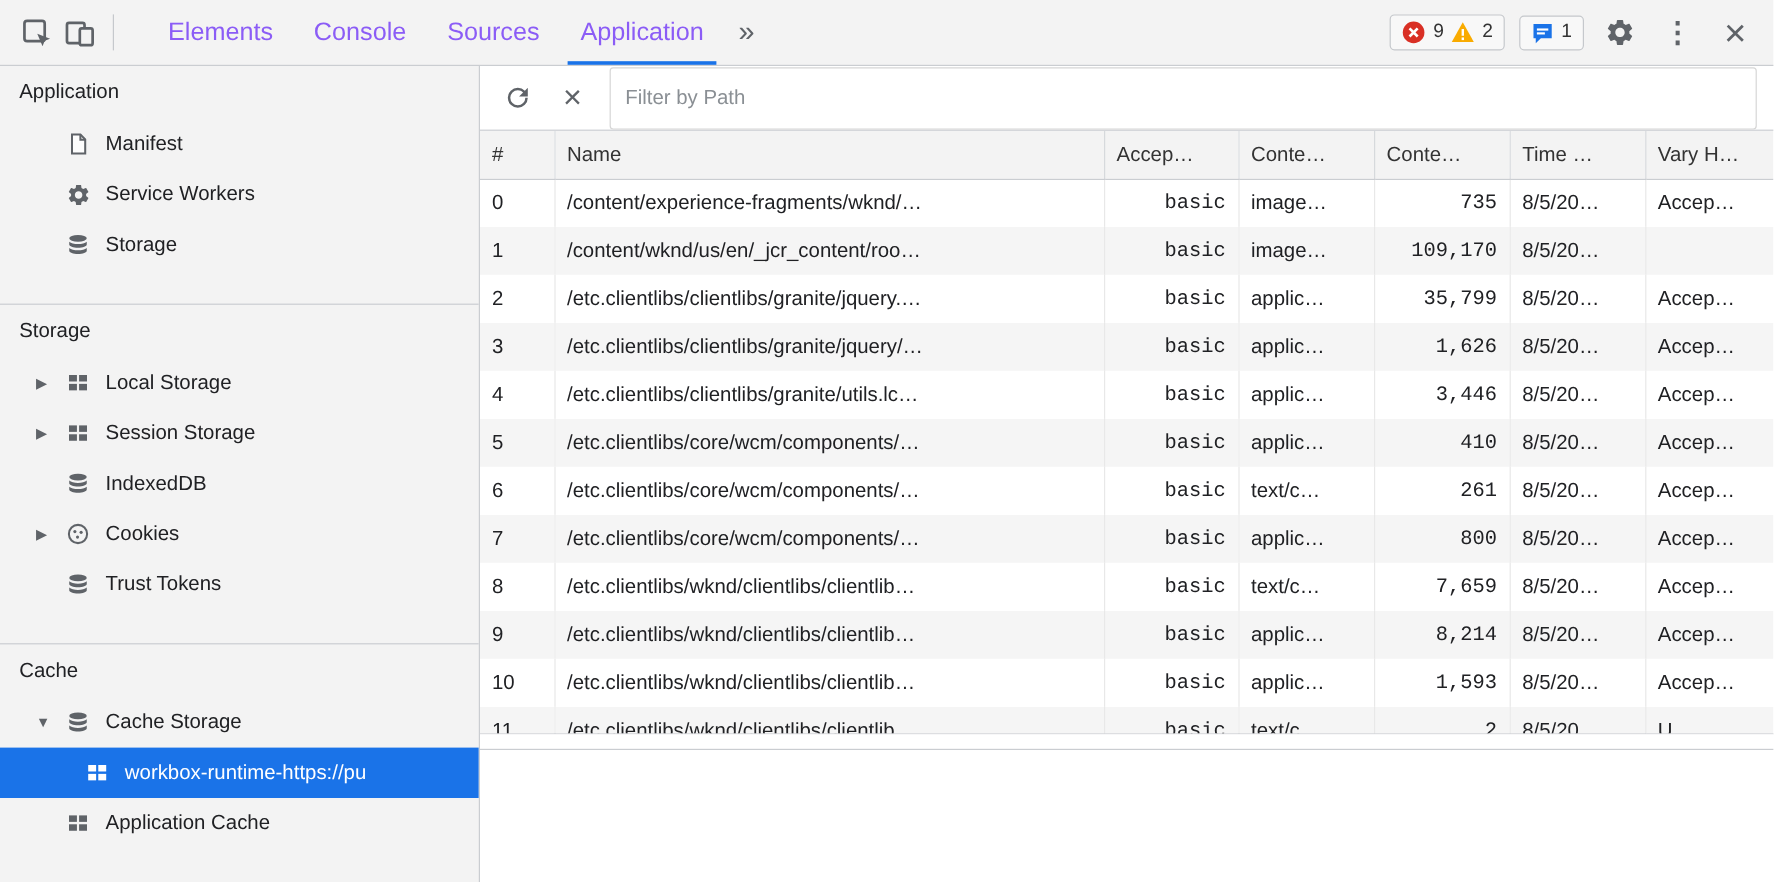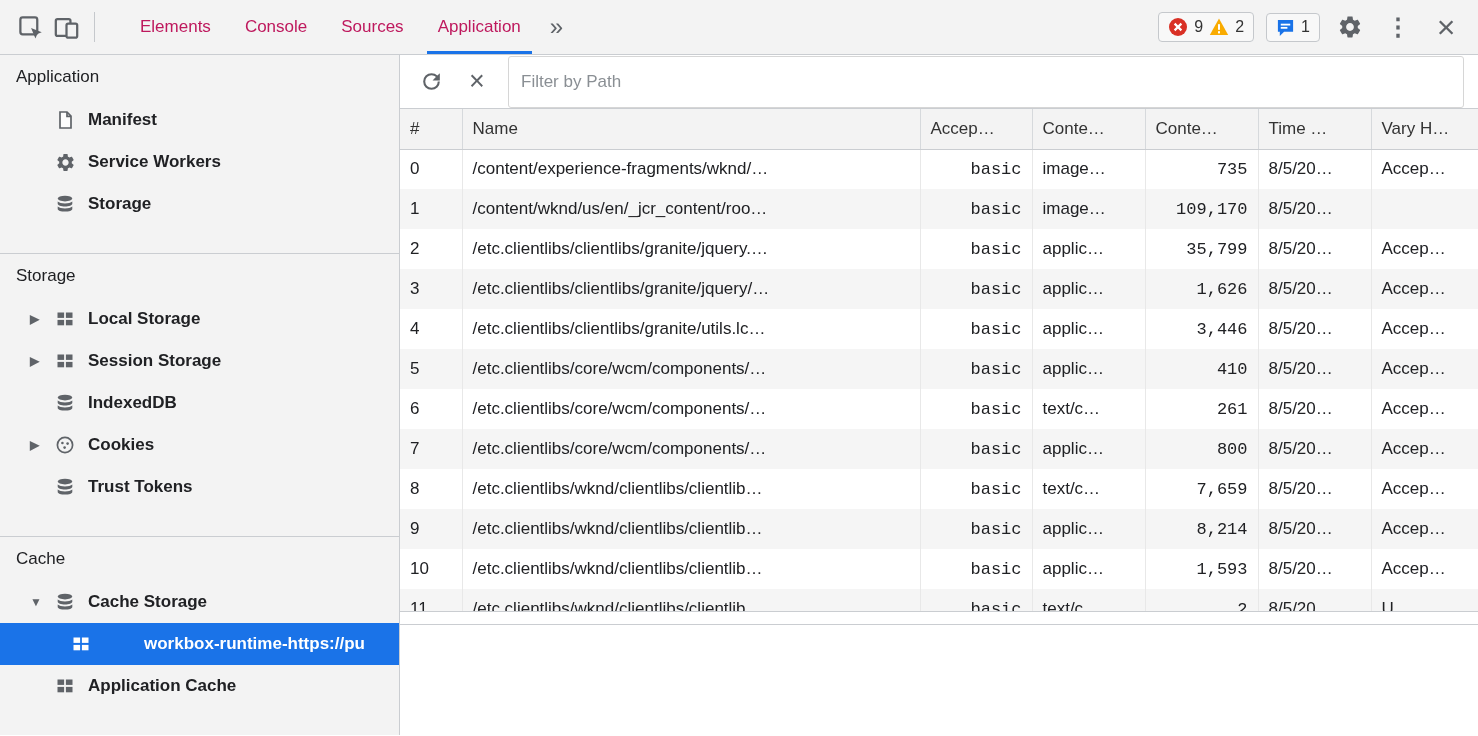--- a/index.html
+++ b/index.html
@@ -6,21 +6,21 @@
   html,body { margin:0; padding:0; width:1478px; height:736px; overflow:hidden;
     font-family:"Liberation Sans", sans-serif; background:#fff; color:#202124; }
 
   
   .devtools-toolbar { height:55px; background:#f3f3f3; border-bottom:1px solid #cacdd1;
     display:flex; align-items:center; padding-left:12px; }
   .tb-icon { width:36px; height:36px; display:flex; align-items:center; justify-content:center;
     color:#5f6368; cursor:pointer; flex:none; }
   .tb-divider { width:1px; height:30px; background:#c5c8cc; margin:0 12px 0 10px; flex:none; }
   .tabs { display:flex; height:100%; align-items:stretch; margin-left:16px; }
-  .tab { padding:0 17px; display:flex; align-items:center; font-size:17px; color:#be185d;
+  .tab { padding:0 17px; display:flex; align-items:center; font-size:21px; color:#8b5cf6;
     position:relative; cursor:default; white-space:nowrap; }
   .tab.active::after { content:''; position:absolute; left:6px; right:6px; bottom:0; height:3px;
     background:#1a73e8; }
   .more-tabs { font-size:24px; color:#5f6368; padding:0 12px; cursor:pointer; }
   .tb-right { margin-left:auto; display:flex; align-items:center; gap:12px; padding-right:14px; }
   .badge-box { display:flex; align-items:center; gap:6px; border:1px solid #c5c8cc;
     border-radius:4px; padding:4px 9px; font-size:16px; color:#333; background:#f8f8f8; cursor:pointer; }
   .badge-box svg { display:block; }
   .dots { font-size:24px; font-weight:bold; color:#5f6368; }
   .close-x { font-size:32px; font-weight:300; color:#5f6368; line-height:1; }
@@ -28,27 +28,27 @@
   
   .content { display:flex; height:680px; }
 
   
   .sidebar { width:400px; flex:none; background:#f3f3f3; border-right:1px solid #cacdd1;
     overflow:hidden; font-size:17px; }
   .section { padding-bottom:28px; }
   .section + .section { border-top:1px solid #cacdd1; }
   .section-title { height:44px; display:flex; align-items:center; padding-left:16px; color:#202124; }
   .tree-item { height:42px; display:flex; align-items:center; padding-left:30px;
-    white-space:nowrap; overflow:hidden; cursor:pointer;font-weight:bold; }
+    white-space:nowrap; overflow:hidden; cursor:pointer; }
   .tree-item .arrow { width:24px; flex:none; font-size:12px; color:#5f6368; }
   .tree-icon { width:22px; height:22px; flex:none; margin-right:12px; color:#5f6368;
     display:flex; align-items:center; justify-content:center; }
   .tree-icon svg { display:block; }
   .tree-label { white-space:nowrap; }
-  .tree-item.child { padding-left:70px;gap:40px; }
+  .tree-item.child { padding-left:70px; }
   .tree-item.selected { background:#1a73e8; color:#fff; }
   .tree-item.selected .tree-icon { color:#fff; }
 
   
   .main { flex:1; min-width:0; display:flex; flex-direction:column; background:#fff; }
   .filter-bar { height:54px; flex:none; display:flex; align-items:center; gap:16px;
     padding:0 10px 0 16px; border-bottom:1px solid #cacdd1; background:#fff; }
   .icon-btn { width:30px; height:30px; display:flex; align-items:center; justify-content:center;
     color:#5f6368; cursor:pointer; flex:none; }
   .clear-x { font-size:27px; color:#5f6368; line-height:1; }

